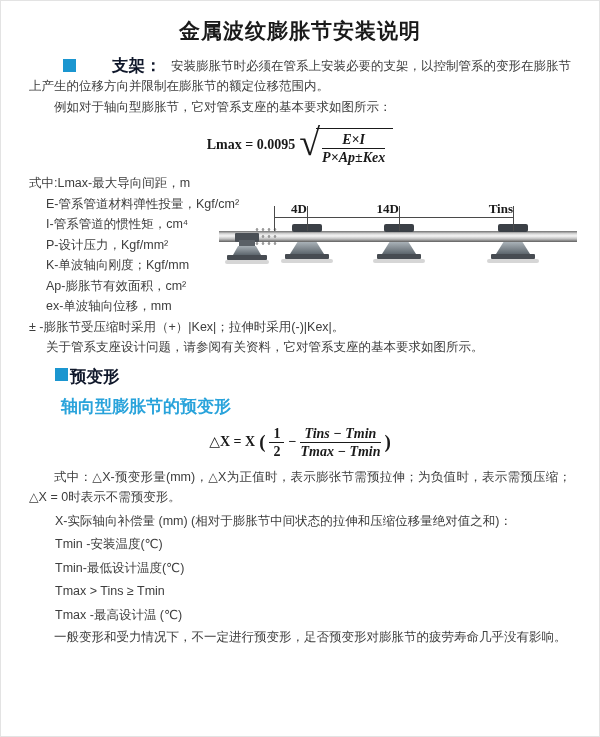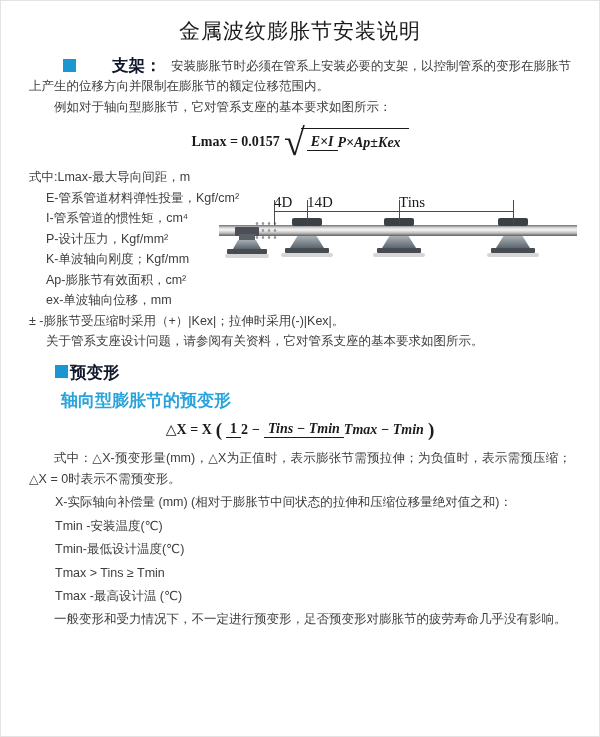--- a/index.html
+++ b/index.html
@@ -5,64 +5,64 @@
   html,body{margin:0;padding:0;}
   body{
     width:600px;height:737px;box-sizing:border-box;overflow:hidden;
     background:#ffffff;border:1px solid #e3e3e3;
     font-family:"Liberation Sans","DejaVu Sans",sans-serif;
     color:#3d3d3d;font-size:12.5px;line-height:20.5px;
   }
   .page{padding:12px 28px 0 28px;}
   h1.doc-title{
     margin:4px 0 10px 0;text-align:center;color:#1a1a1a;
-    font-size:21px;font-weight:normal;letter-spacing:1px;line-height:28px;
+    font-size:21px;font-weight:bold;letter-spacing:1px;line-height:28px;
   }
   
-  .sec-head{display:flex;align-items:center;margin:10px 0 4px 26px;}
+  .sec-head{display:flex;margin:10px 0 4px 26px;font-family:Liberation Mono, monospace;}
   .sq{display:inline-block;width:13px;height:13px;background:#1b96d0;margin-right:2px;flex:0 0 auto;}
   .sec-label{color:#0f172a;font-size:16.5px;font-weight:bold;line-height:20px;}
   .sub-head{color:#29a3db;font-size:17px;font-weight:bold;margin:8px 0 4px 32px;line-height:22px;}
   
   .p-intro{margin:6px 0 0 0;text-indent:34px;text-align:justify;}
   .p-intro .sec-inline{display:inline-flex;align-items:center;vertical-align:-2px;margin-right:6px;}
   .p-indent{margin:0;text-indent:2em;text-align:justify;}
   .p-body{margin:2px 0 0 0;text-indent:2em;text-align:justify;}
   
   .defs{position:relative;margin-top:4px;min-height:162px;}
   .def-line{margin:0;white-space:nowrap;line-height:20.5px;}
   .def-line.ind{padding-left:17px;}
   .def-line.pull{padding-left:0;}
   
   .formula{
     display:flex;justify-content:center;align-items:center;gap:4px;
     font-family:"Liberation Serif","DejaVu Serif",serif;font-weight:bold;
     font-size:14px;color:#1a1a1a;margin:8px 0;
   }
-  .frac{display:inline-flex;flex-direction:row;text-align:center;vertical-align:middle;line-height:15px;}
+  .frac{display:inline-flex;flex-direction:column;text-align:center;vertical-align:middle;line-height:15px;}
   .frac .fnum{border-bottom:1.2px solid #1a1a1a;padding:0 4px 1px;display:block;}
   .frac .fden{padding-top:1px;display:block;}
   .frac.var{font-style:italic;}
   .sqrt{display:inline-flex;align-items:flex-start;}
   .rad{font-size:38px;line-height:34px;font-weight:400;margin-right:-4px;}
   .sqrt-body{border-top:1.6px solid #1a1a1a;padding:3px 8px 0 6px;margin-top:3px;}
   .paren{font-size:19px;font-weight:bold;line-height:18px;}
   
   .t-line{margin:4px 0 0 26px;line-height:19.5px;}
   .note-line{margin:2px 0 0 0;text-indent:2em;}
   
   .diagram{position:absolute;right:-8px;top:28px;width:362px;height:72px;}
   .dg{position:absolute;}
   .pipe{left:2px;right:2px;top:30px;height:11px;
     background:linear-gradient(to bottom,#6f6f6f 0%,#d9d9d9 25%,#f5f5f5 45%,#c0c0c0 72%,#5e5e5e 100%);}
   .dim-line{left:57px;width:239px;top:16px;border-top:1px solid #4a4a4a;height:0;}
   .tick{width:0;border-left:1px solid #4a4a4a;top:5px;height:25px;}
   .t1{left:57px;}.t2{left:90px;}.t3{left:182px;}.t4{left:296px;}
-  .dim-label{top:0px;text-align:left;font-family:"Liberation Serif","DejaVu Serif",serif;
-    font-weight:normal;font-size:15px;color:#1a1a1a;line-height:15px;}
+  .dim-label{top:0px;text-align:right;font-family:"Liberation Serif","DejaVu Serif",serif;
+    font-weight:bold;font-size:13px;color:#1a1a1a;line-height:15px;}
   .l1{left:57px;width:33px;}.l2{left:90px;width:92px;}.l3{left:182px;width:114px;}
   .bellows{left:36px;top:25px;width:26px;height:21px;
     background-image:radial-gradient(circle 1.6px,#9a9a9a 0 1px,transparent 1.7px);
     background-size:6px 7px;background-position:1px 0;}
   .support{width:56px;height:40px;top:23px;margin-left:-28px;}
   .s1{left:90px;}.s2{left:182px;}.s3{left:296px;}
   .cap{position:absolute;left:13px;top:0;width:30px;height:8px;background:#3b4046;border-radius:2px;}
   .neck{position:absolute;left:11px;top:18px;width:34px;height:12px;
     background:linear-gradient(to bottom,#aab2b8,#5d666d);
     clip-path:polygon(22% 0,78% 0,100% 100%,0 100%);}
@@ -87,21 +87,21 @@
     <span class="sec-inline">
         <span class="sq"></span>
         <span class="sec-label">支架：</span>
       </span>
     <span>安装膨胀节时必须在管系上安装必要的支架，以控制管系的变形在膨胀节上产生的位移方向并限制在膨胀节的额定位移范围内。</span>
   </p>
 
   <p class="p-indent">例如对于轴向型膨胀节，它对管系支座的基本要求如图所示：</p>
 
   <div class="formula">
-    <span>Lmax = 0.0157</span>
+    <span>Lmax = 0.0095</span>
     <span class="sqrt">
       <span class="rad">√</span>
       <span class="sqrt-body">
         <span class="frac var">
           <span class="fnum">E×I</span>
           <span class="fden">P×Ap±Kex</span>
         </span>
       </span>
     </span>
   </div>

